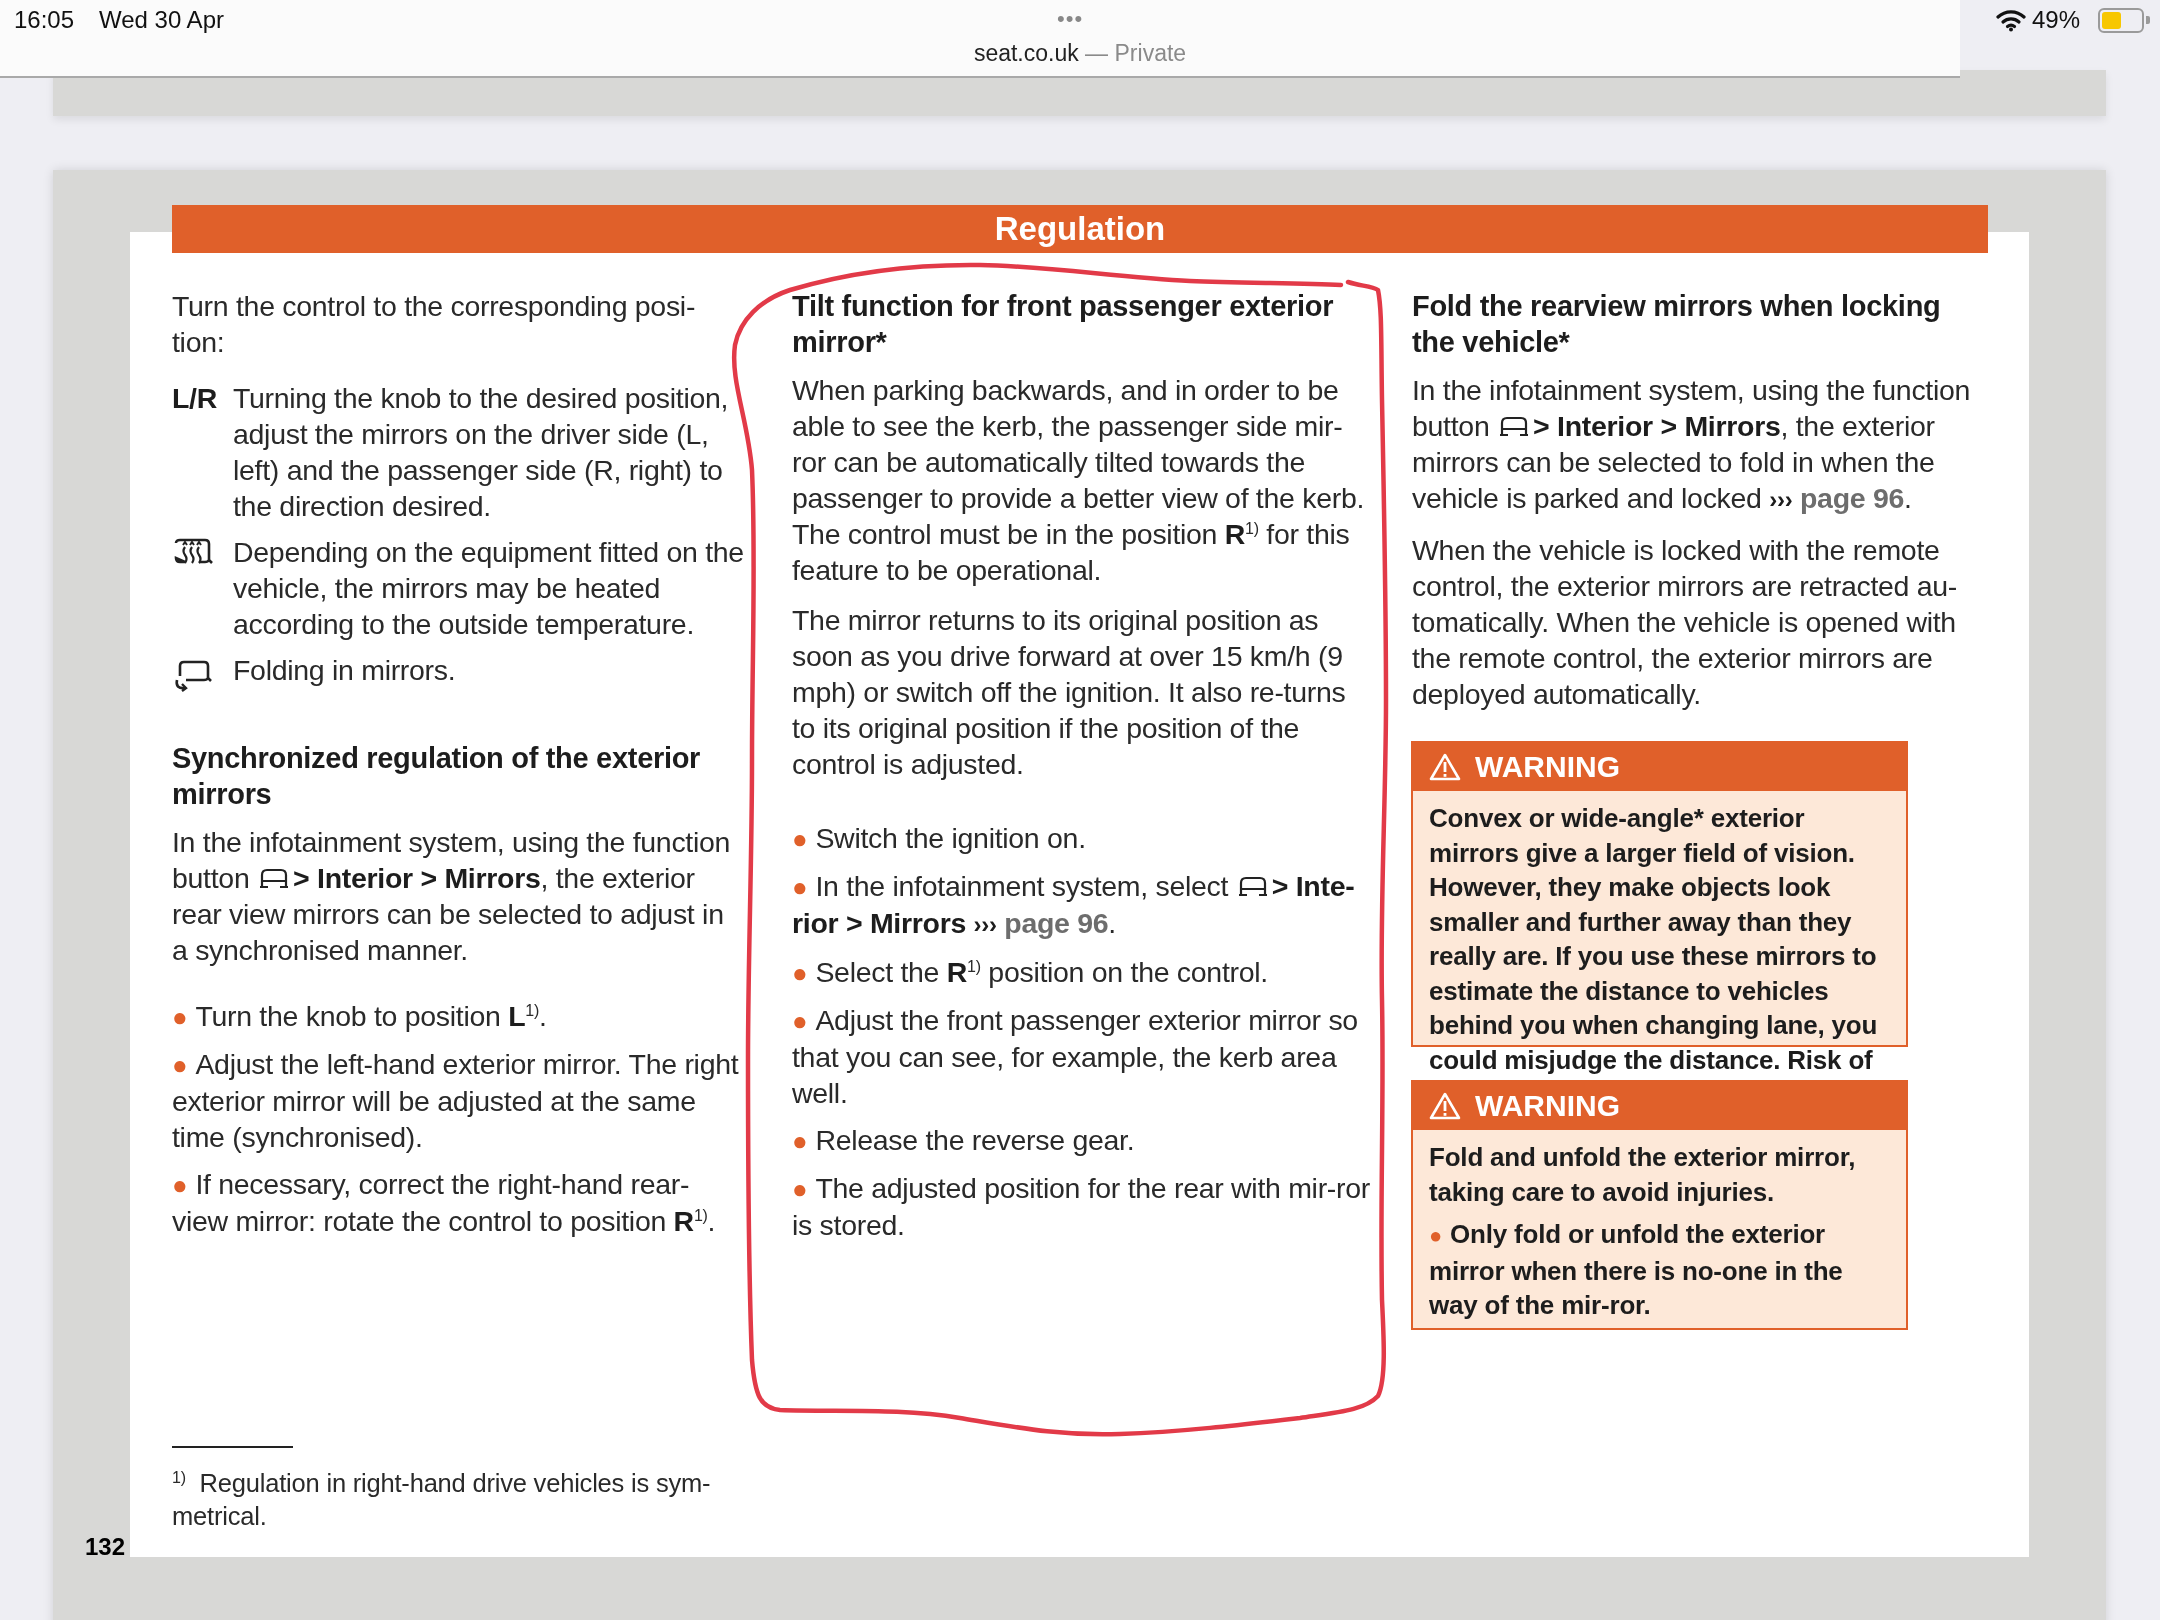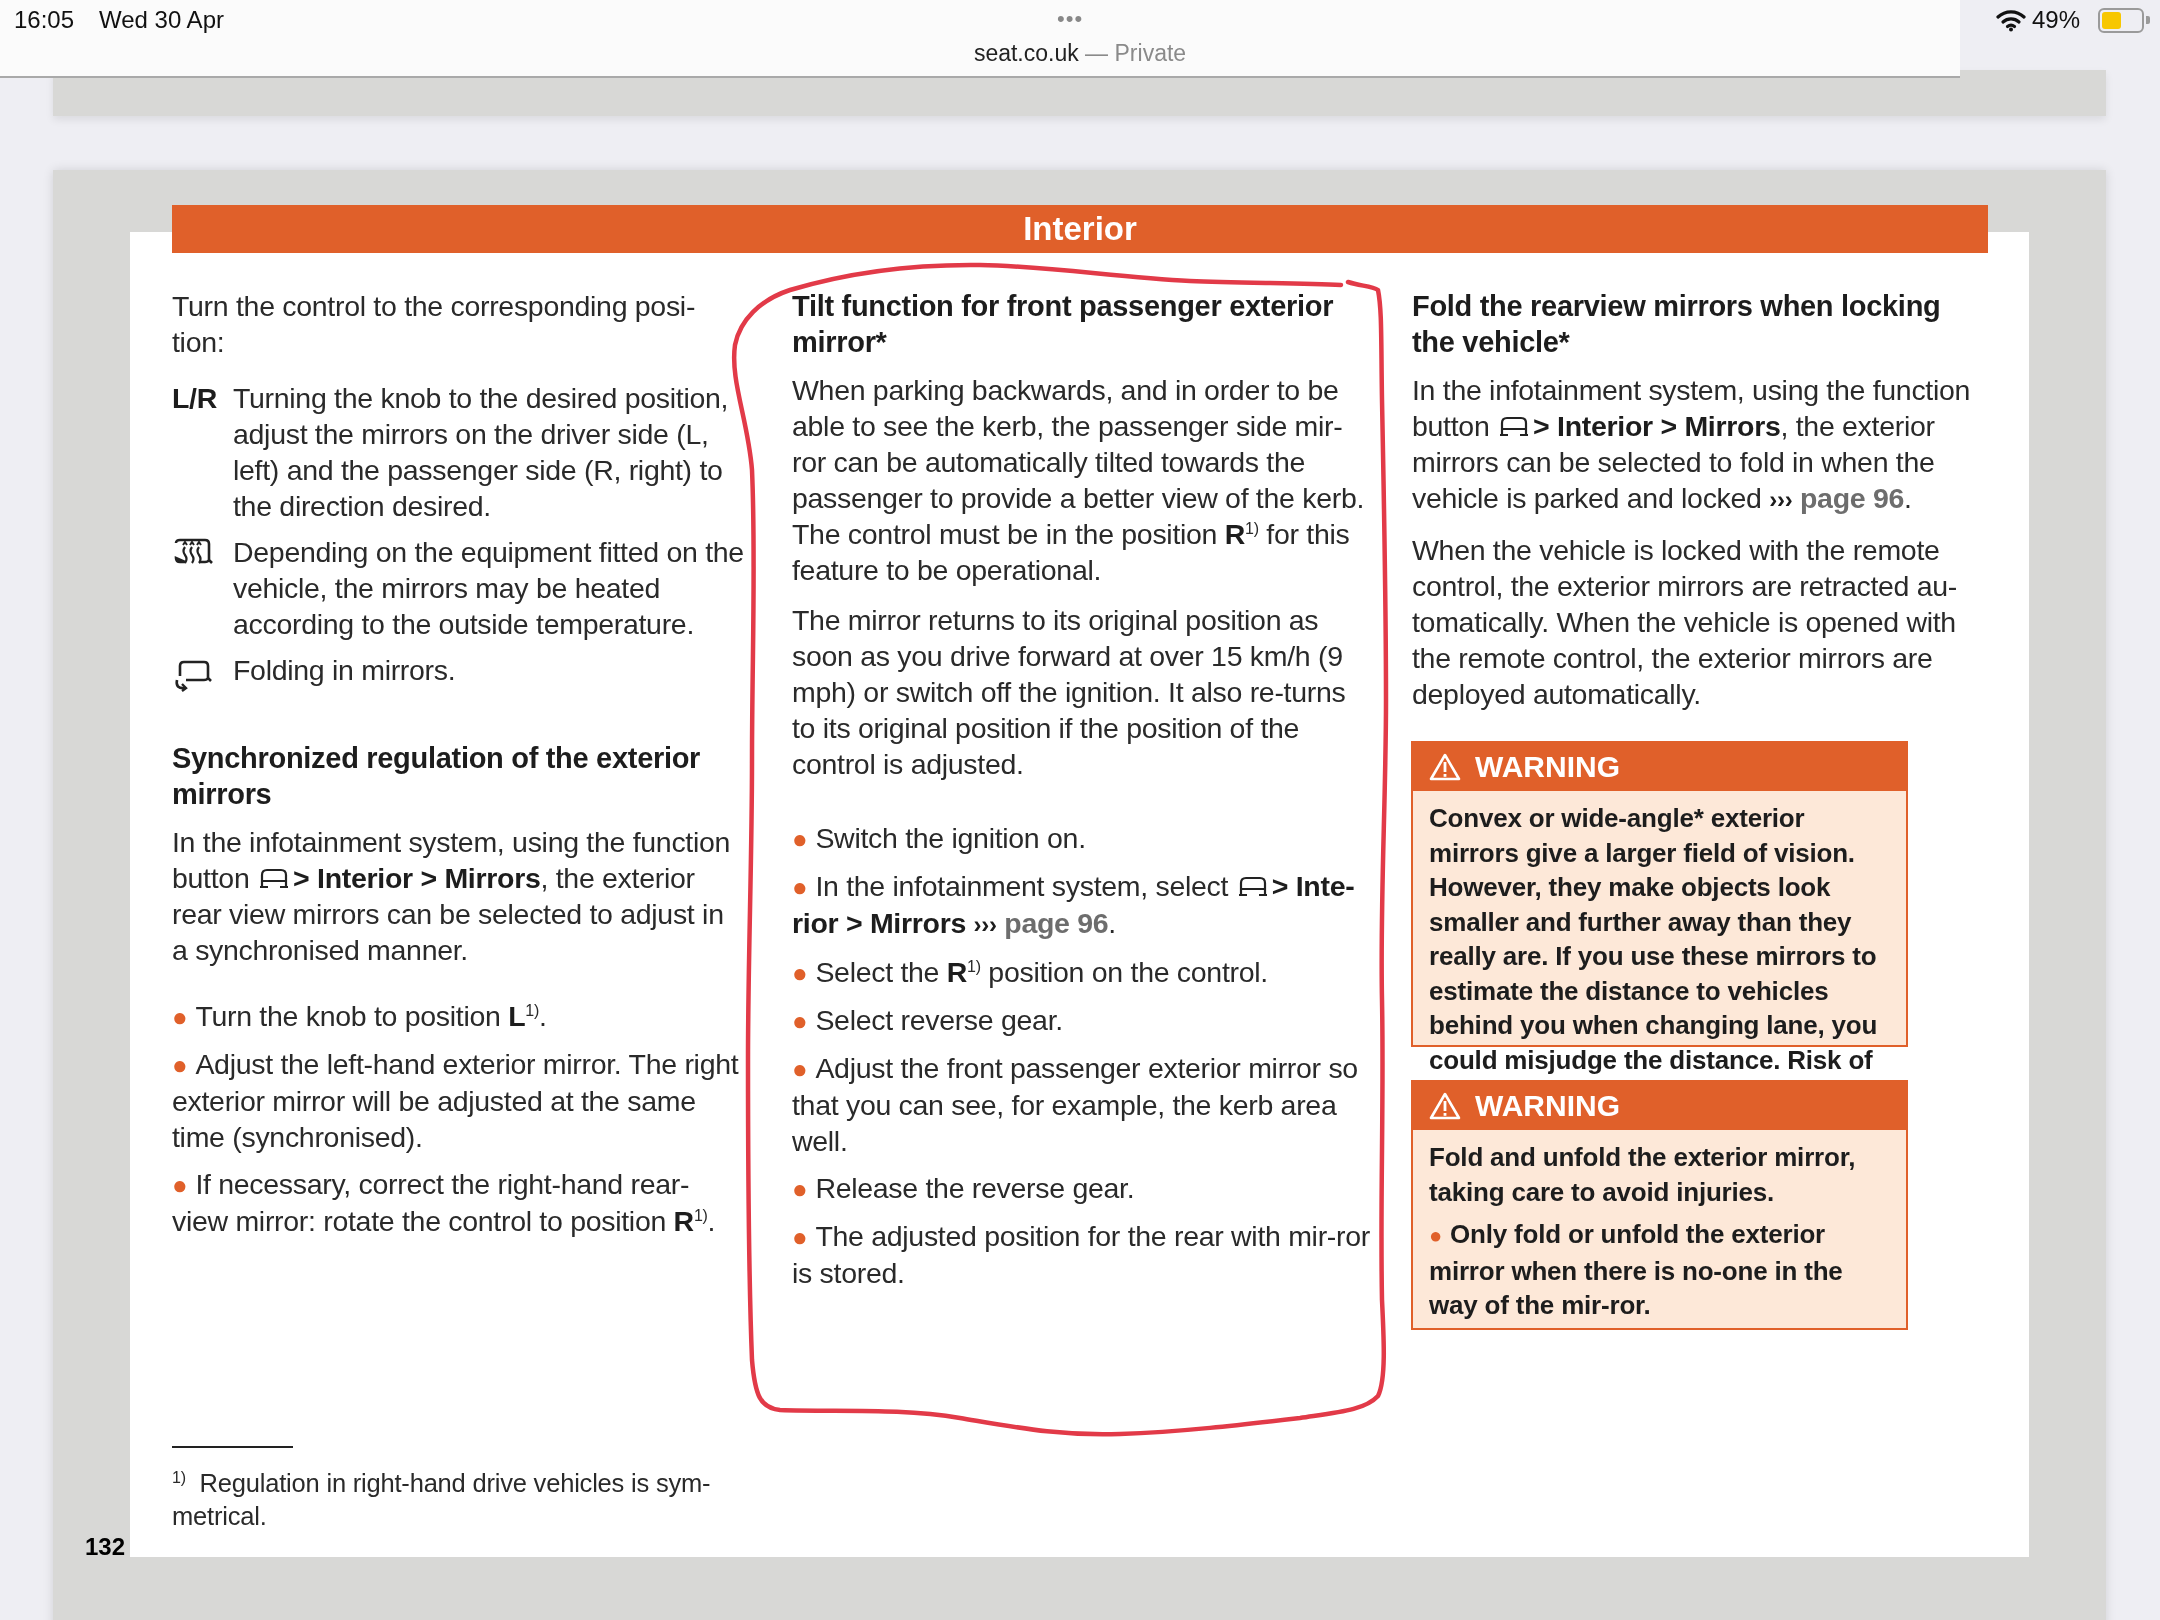--- a/index.html
+++ b/index.html
@@ -74,21 +74,21 @@
   <span id="battery-pct" class="abs">49%</span>
   <div id="battery" class="abs">
       <div class="fill" style="width: 49%;"></div>
     </div>
   <div id="battery-nub" class="abs"></div>
 </div>
 
 <div id="prev-page" class="abs"></div>
 <div id="page-gray" class="abs"></div>
 <div id="page-white" class="abs"></div>
-<div id="section-bar" class="abs">Interior</div>
+<div id="section-bar" class="abs">Regulation</div>
 
 <div class="col" style="left:172px; top:288px; width:572px;">
   <p style="margin-bottom:20px;">Turn the control to the corresponding posi-tion:</p>
 
   <div class="def">
     <div class="k">L/R</div>
     <div class="v">Turning the knob to the desired position, adjust the mirrors on the driver side (L, left) and the passenger side (R, right) to the direction desired.</div>
   </div>
   <div class="def">
     <div class="k">
@@ -130,21 +130,20 @@
   <p style="margin-bottom:38px;">The mirror returns to its original position as soon as you drive forward at over 15 km/h (9 mph) or switch off the ignition. It also re-turns to its original position if the position of the control is adjusted.</p>
 
   <div class="li"><span class="bul">●</span><span>Switch the ignition on.</span></div>
   <div class="li"><span class="bul">●</span><span>In the infotainment system, select</span>
     <svg class="carico" width="30" height="24" viewBox="0 0 30 24">
         <path d="M3 20 L3 8 Q3 3 8 3 L22 3 Q27 3 27 8 L27 20 M1 20 L9 20 M21 20 L29 20 M3 14 L27 14" stroke="#222" stroke-width="2.2" fill="none"></path>
       </svg><span class="b">&gt; Inte-rior &gt; Mirrors</span>
     <span class="arr">›››</span>
     <span class="link">page 96</span><span>.</span></div>
   <div class="li"><span class="bul">●</span><span>Select the </span><span class="b">R</span><sup>1)</sup><span> position on the control.</span></div>
-  <div class="li"><span class="bul">●</span><span>Select reverse gear.</span></div>
   <div class="li"><span class="bul">●</span><span>Adjust the front passenger exterior mirror so that you can see, for example, the kerb area well.</span></div>
   <div class="li"><span class="bul">●</span><span>Release the reverse gear.</span></div>
   <div class="li"><span class="bul">●</span><span>The adjusted position for the rear with mir-ror is stored.</span></div>
 </div>
 
 <div class="col" style="left:1412px; top:288px; width:576px;">
   <h3>Fold the rearview mirrors when locking the vehicle*</h3>
   <p><span>In the infotainment system, using the function button</span>
     <svg class="carico" width="30" height="24" viewBox="0 0 30 24">
         <path d="M3 20 L3 8 Q3 3 8 3 L22 3 Q27 3 27 8 L27 20 M1 20 L9 20 M21 20 L29 20 M3 14 L27 14" stroke="#222" stroke-width="2.2" fill="none"></path>

